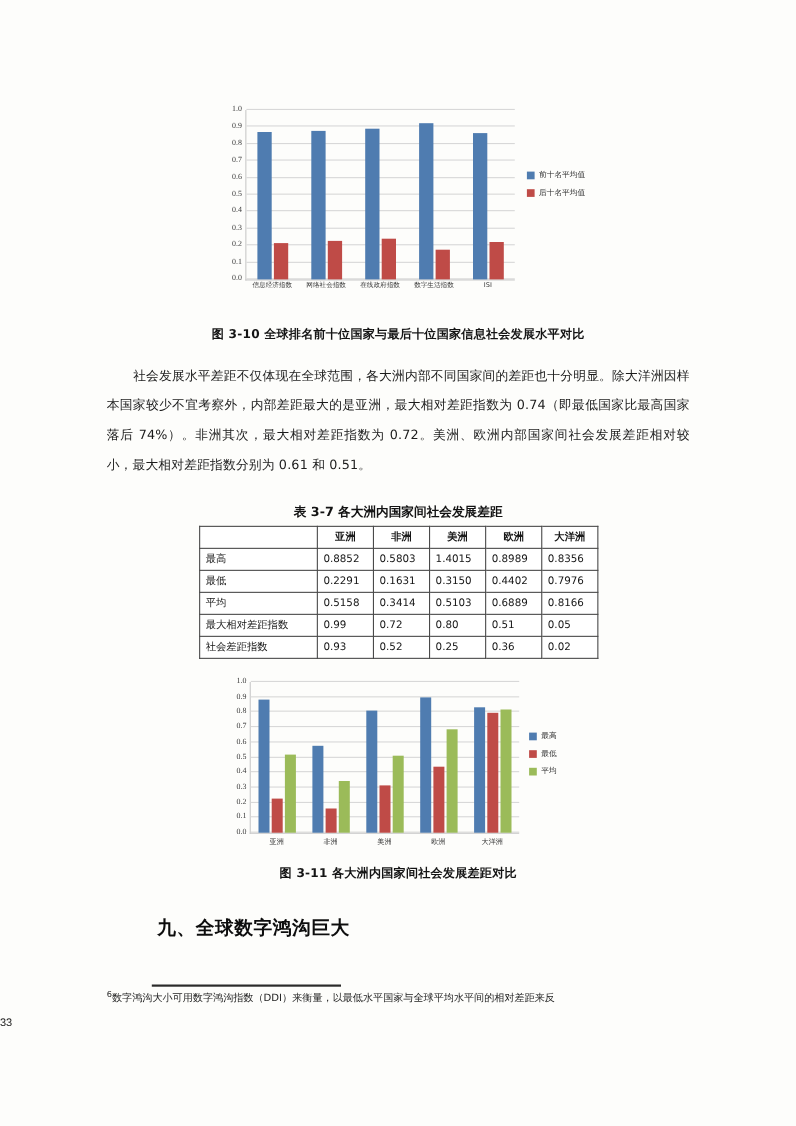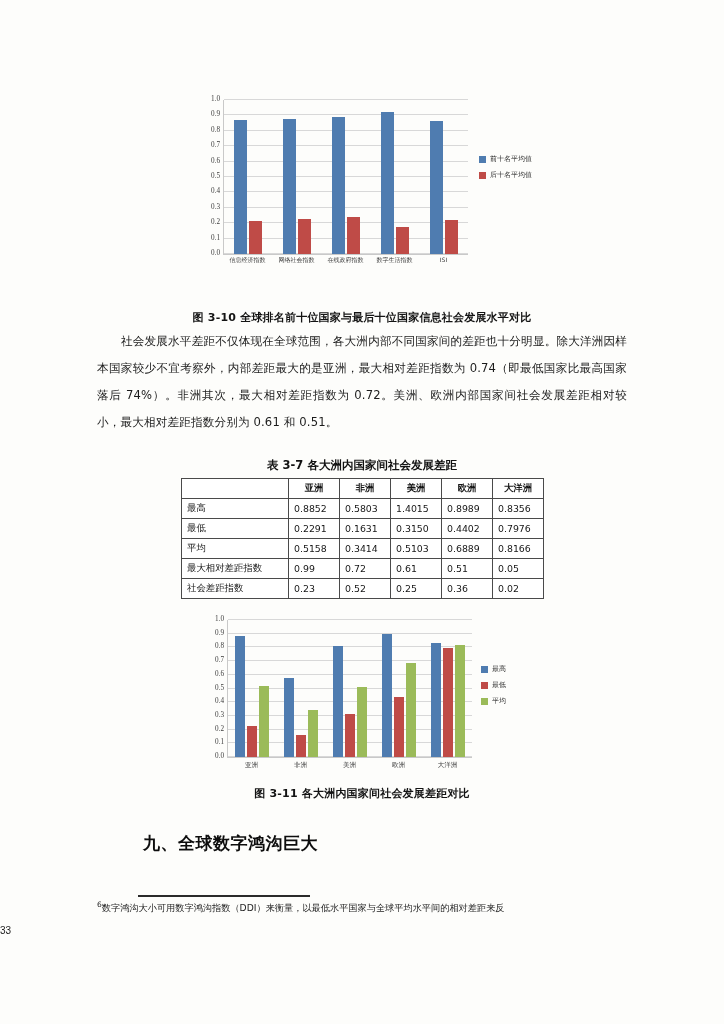--- a/index.html
+++ b/index.html
@@ -123,21 +123,21 @@
   .fig-caption {
     position: absolute;
     width: 100%;
     text-align: center;
     font-size: 11px;
     font-weight: bold;
     color: #141414;
     font-family: "DejaVu Sans", sans-serif;
     letter-spacing: 0.2px;
   }
-  .cap1 { top: 296px; margin-top: 14px; }
+  .cap1 { top: 296px; }
   .cap2 { top: 786px; }
 
   
   .body-para {
     position: absolute;
     left: 97px;
     width: 530px;
     font-size: 11.6px;
     line-height: 27px;
     color: #1b1b1b;
@@ -390,27 +390,27 @@
           <td class="val">0.5158</td>
           <td class="val">0.3414</td>
           <td class="val">0.5103</td>
           <td class="val">0.6889</td>
           <td class="val">0.8166</td>
         </tr>
         <tr>
           <td class="rowhead">最大相对差距指数</td>
           <td class="val">0.99</td>
           <td class="val">0.72</td>
-          <td class="val">0.61</td>
+          <td class="val">0.80</td>
           <td class="val">0.51</td>
           <td class="val">0.05</td>
         </tr>
         <tr>
           <td class="rowhead">社会差距指数</td>
-          <td class="val">0.23</td>
+          <td class="val">0.93</td>
           <td class="val">0.52</td>
           <td class="val">0.25</td>
           <td class="val">0.36</td>
           <td class="val">0.02</td>
         </tr>
       </tbody>
   </table>
 
   <div class="chart2-wrap">
     <div class="chart-plot c2-plot">

